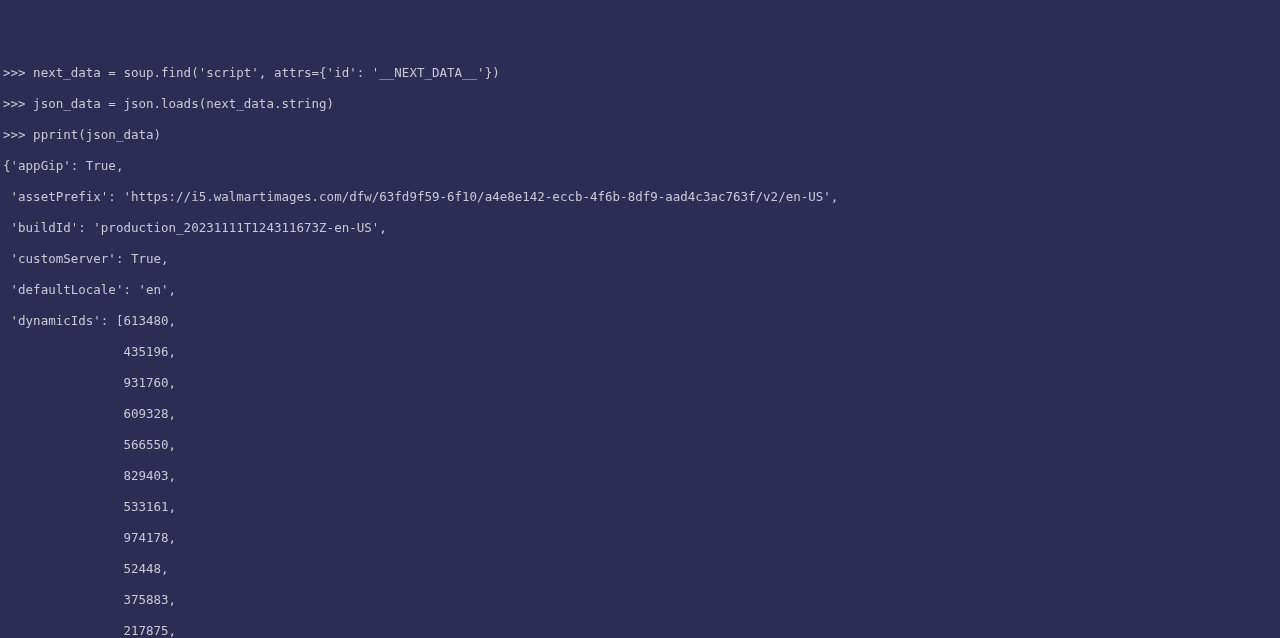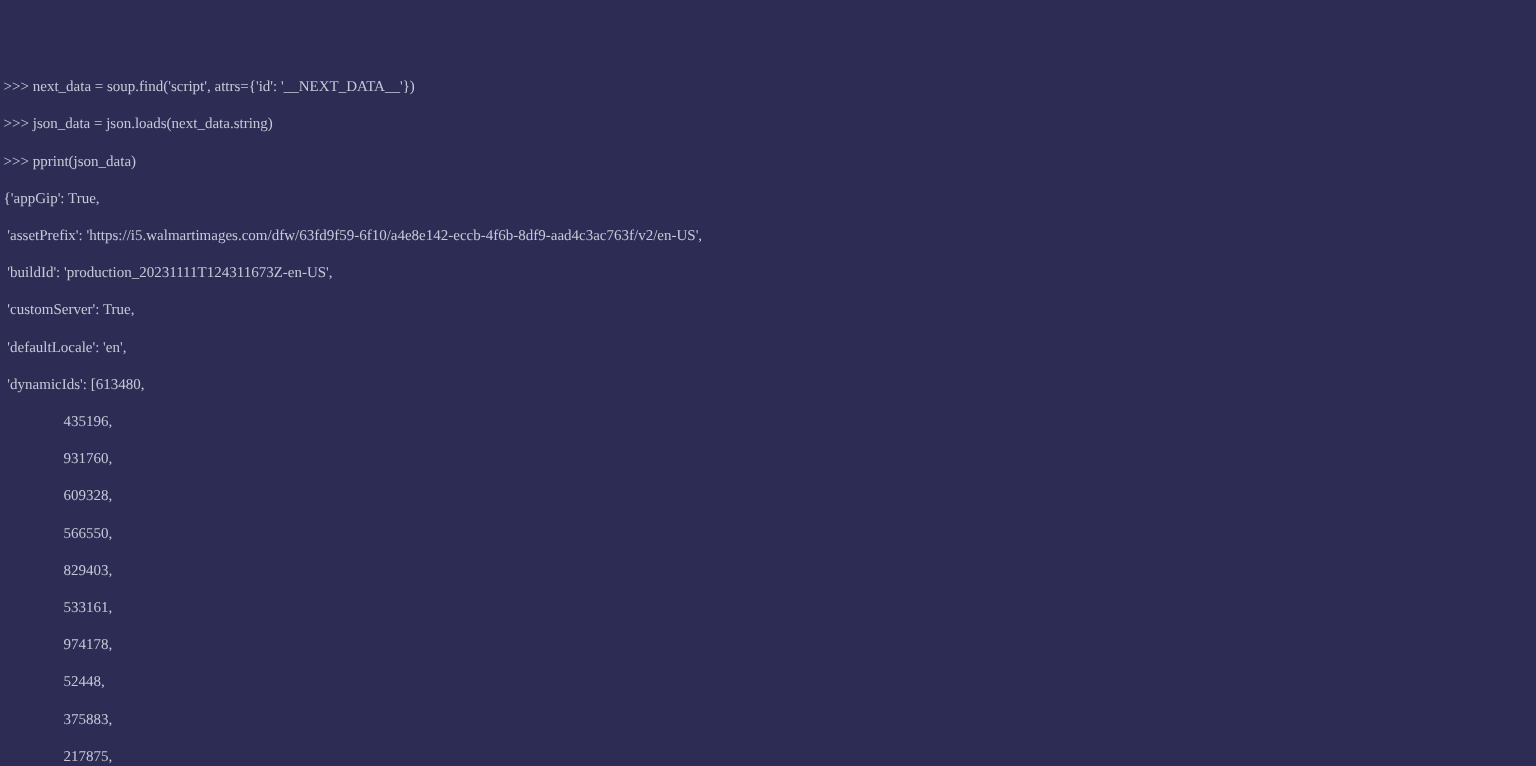--- a/index.html
+++ b/index.html
@@ -1,15 +1,15 @@
 <!DOCTYPE html>
 <html><head>
   <meta charset="utf-8">
   <style>
-    * { margin: 0; padding: 0; box-sizing: border-box; font-family: Liberation Serif, serif; }
+    * { margin: 0; padding: 0; box-sizing: border-box; }
     body {
       background: #2c2c54;
       color: #c8c8d8;
       font-family: 'Menlo', 'Monaco', 'Consolas', monospace;
       font-size: 12.5px;
       line-height: 15.5px;
       padding: 3px 0 0 3px;
       white-space: pre;
       overflow: hidden;
       width: 1280px;

